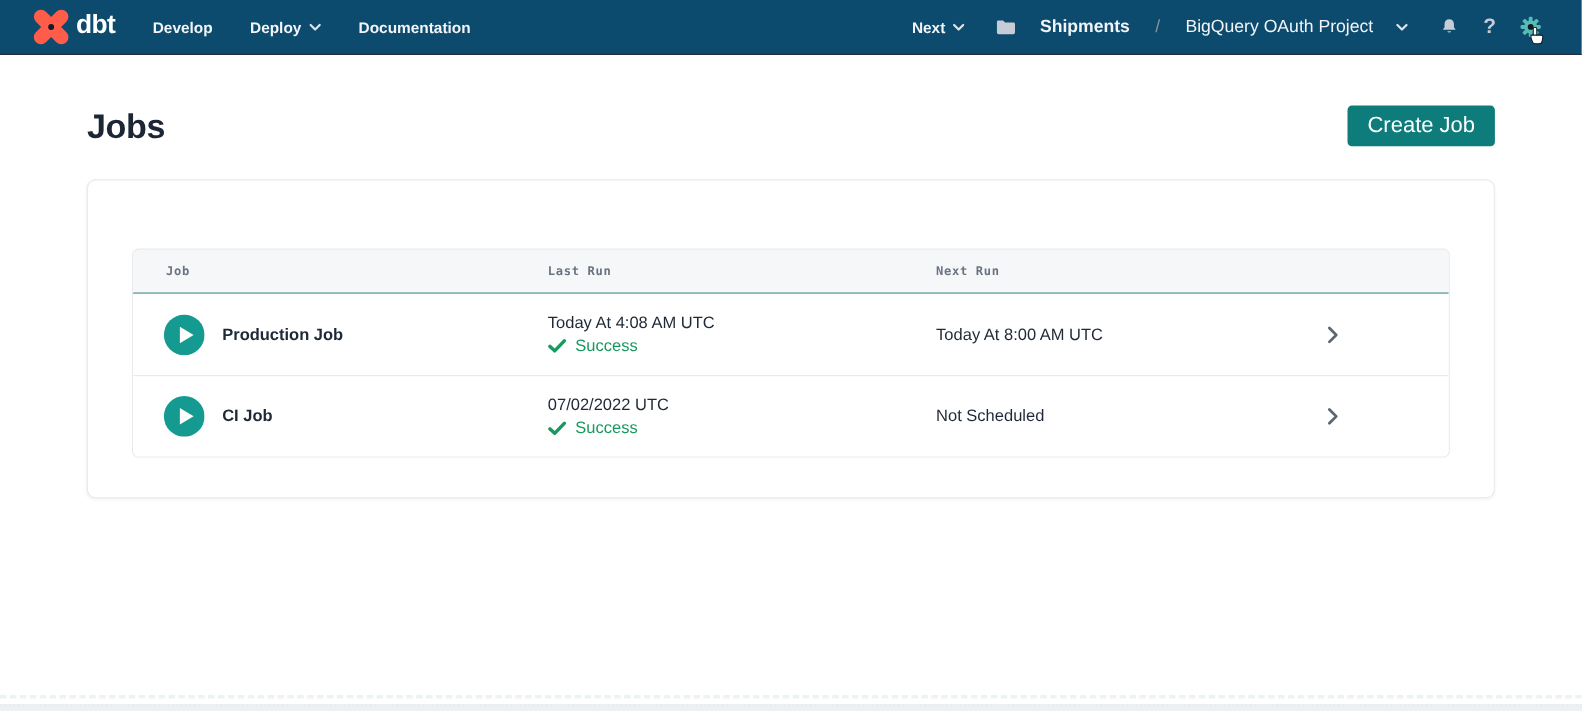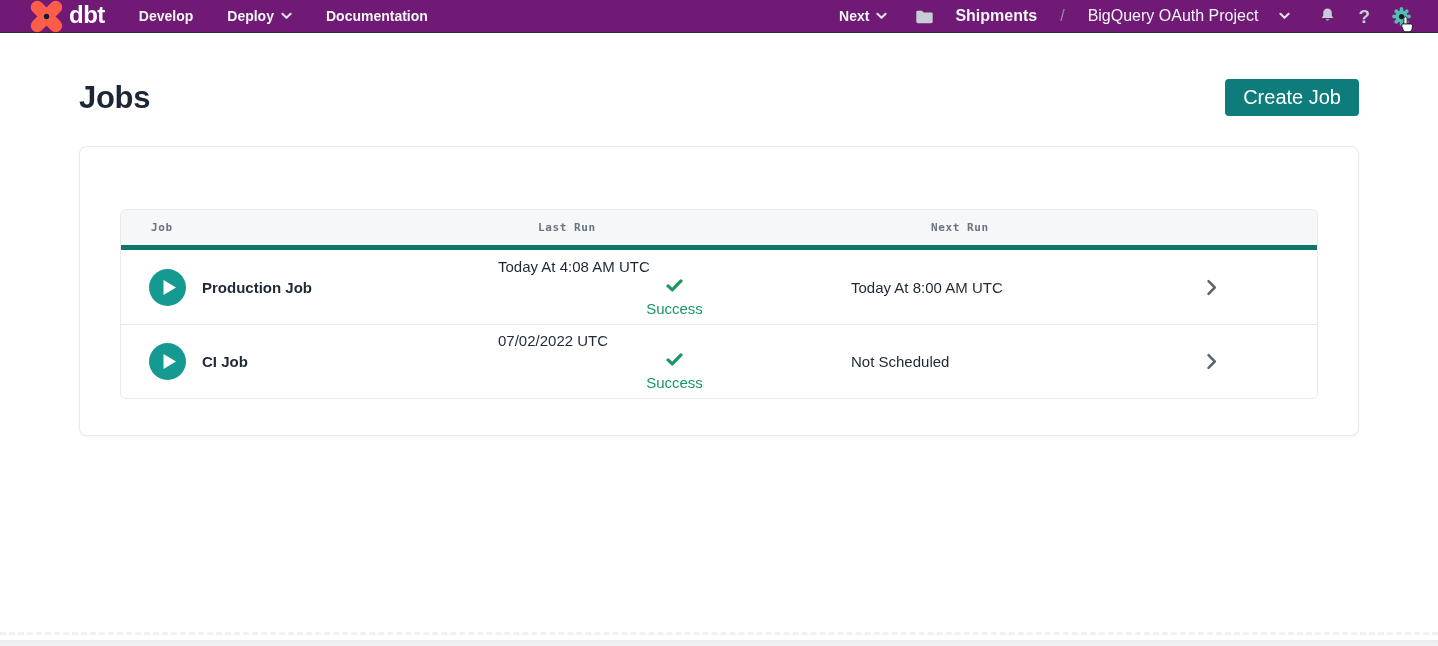--- a/index.html
+++ b/index.html
@@ -1,21 +1,21 @@
 <!DOCTYPE html>
 <html><head>
 <meta charset="utf-8">
 <style>
   * { margin:0; padding:0; box-sizing:border-box; }
   html,body { width:1438px; height:646px; overflow:hidden; background:#ffffff;
     font-family:"Liberation Sans", sans-serif; color:#1e2936; }
 
   
-  .navbar { height:33px; background:#701a75; border-bottom:1px solid #252d3c;
-    display:flex; align-items:center; justify-content:space-between; padding:0 26px 0 30px; }
+  .navbar { height:50px; background:#0c4a6e; border-bottom:1px solid #252d3c;
+    display:flex; align-items:center; justify-content:space-between; padding:0 36px 0 30px; }
   .nav-left { display:flex; align-items:center; }
   .logo { display:flex; align-items:center; gap:6px; cursor:pointer; }
   .logo-text { color:#ffffff; font-size:24px; font-weight:bold; letter-spacing:-0.5px; line-height:1; padding-bottom:3px; }
   .nav-menu { display:flex; align-items:center; gap:34px; margin-left:34px; }
   .nav-item { color:#f2f5f8; font-size:14px; font-weight:bold; text-decoration:none;
     display:flex; align-items:center; gap:7px; cursor:pointer; }
   .nav-right { display:flex; align-items:center; gap:28px; }
   .beta { display:flex; align-items:center; gap:7px; color:#f2f5f8; font-size:14px; font-weight:bold; cursor:pointer; }
   .project-picker { display:flex; align-items:center; gap:21px; color:#f2f5f8; font-size:16px; cursor:pointer; }
   .project-account { font-weight:bold; }
@@ -36,30 +36,30 @@
   
   .card { margin-top:30px; border:1px solid #e7e9ec; border-radius:8px;
     box-shadow:0 1px 3px rgba(16,24,40,.05); padding:26px 40px 36px; background:#fff; }
   .card-head { display:flex; align-items:baseline; gap:22px; }
   .env-title { font-size:20px; font-weight:bold; color:#1c2635; }
   .env-link { font-size:14px; font-weight:bold; color:#0e6f6a; text-decoration:none; cursor:pointer; }
 
   
   .jobs-table { margin-top:36px; border:1px solid #e7e9ec; border-radius:6px; overflow:hidden; }
   .grid { display:grid; grid-template-columns:377px 353px 355px 1fr; }
-  .thead { height:40px; background:#f6f7f9; border-bottom:5px solid #0f766e;gap:40px; }
+  .thead { height:40px; background:#f6f7f9; border-bottom:1px solid #0f766e; }
   .th { display:flex; align-items:center; font-family:"DejaVu Sans Mono", monospace;
     font-size:11px; font-weight:bold; letter-spacing:0.6px; color:#6a7480; }
   .th:first-child { padding-left:30px; }
   .trow { height:74px; background:#fff; cursor:pointer; }
   .trow + .trow { border-top:1px solid #e7e9ec; }
   .cell-job { display:flex; align-items:center; gap:16px; padding-left:28px; }
   .job-name { font-size:15px; font-weight:bold; color:#1e2936; }
   .cell-2line { display:flex; flex-direction:column; justify-content:center; gap:4px; font-size:15px; color:#1e2936; }
-  .status-line { display:flex; align-items:center; gap:8px; color:#18995f;flex-direction:column; }
+  .status-line { display:flex; align-items:center; gap:8px; color:#18995f; }
   .note { color:#6a7480; }
   .cell-chevron { display:flex; align-items:center; }
   .play-btn { width:37px; height:37px; flex:0 0 37px; }
 
   
   .bottom-dashes { position:fixed; left:0; right:0; bottom:11px; border-top:3px dashed #ecf4f1; }
   .bottom-bar { position:fixed; left:0; right:0; bottom:0; height:6px; background:#eef1f4; border-top:2px dotted #e6edf1; }
 </style>
 </head>
 <body>

